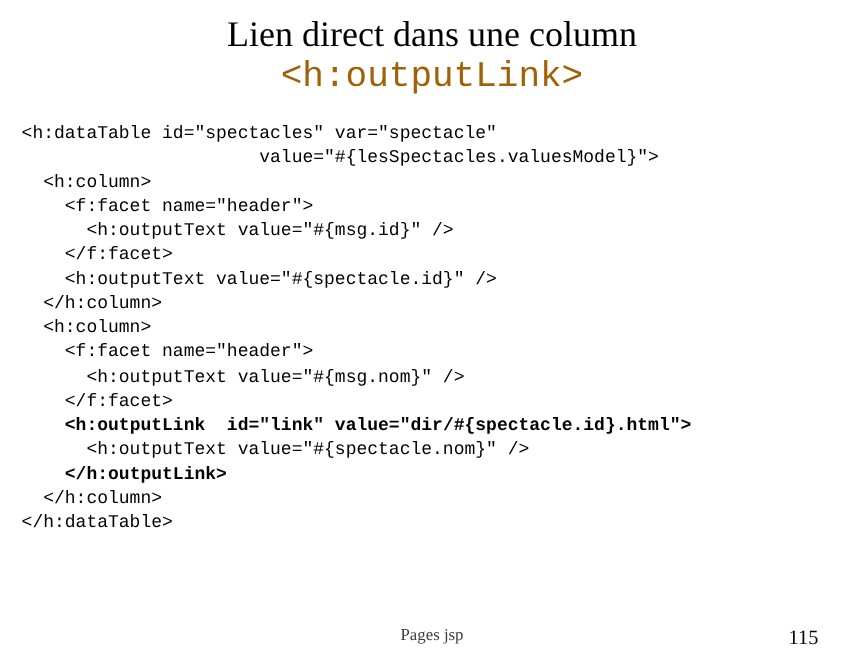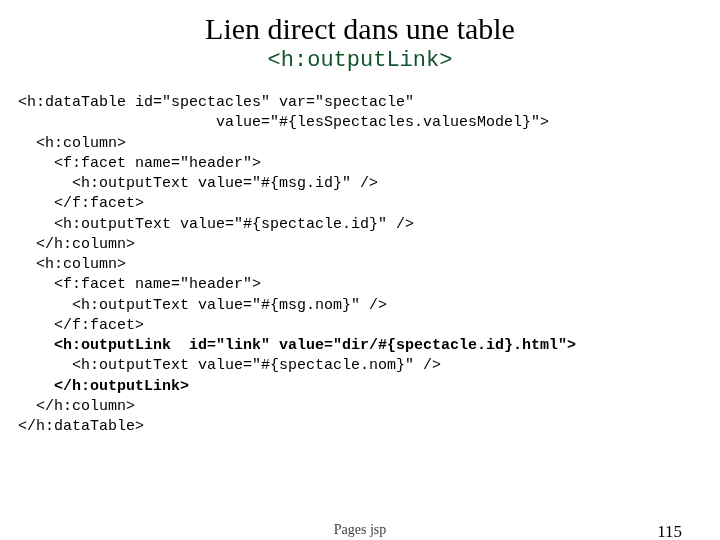--- a/index.html
+++ b/index.html
@@ -15,22 +15,22 @@
   .title-wrap {
     text-align: center;
     padding-top: 12px;
   }
   .title {
     font-size: 30px;
     color: #000000;
     font-family: "Times New Roman", Times, serif;
   }
   .subtitle {
-    font-size: 22px;
-    color: #14532d;
+    font-size: 30px;
+    color: #a16207;
     font-family: "Courier New", Courier, monospace;
     margin-top: 2px;
   }
   .code-block {
     font-family: "Courier New", Courier, monospace;
     font-size: 15px;
     color: #000000;
     white-space: pre;
     line-height: 1.35;
     padding: 20px 18px 0 18px;
@@ -55,21 +55,21 @@
     right: 38px;
     font-family: "Times New Roman", Times, serif;
     font-size: 17px;
     color: #000000;
   }
 </style>
 </head>
 <body>
 
 <div class="title-wrap">
-  <div class="title">Lien direct dans une table</div>
+  <div class="title">Lien direct dans une column</div>
   <div class="subtitle">&lt;h:outputLink&gt;</div>
 </div>
 
 <div class="code-block"><span>&lt;h:dataTable id="spectacles" var="spectacle"</span>
 <span>                      value="#{lesSpectacles.valuesModel}"&gt;</span>
 <span>  &lt;h:column&gt;</span>
 <span>    &lt;f:facet name="header"&gt;</span>
 <span>      &lt;h:outputText value="#{msg.id}" /&gt;</span>
 <span>    &lt;/f:facet&gt;</span>
 <span>    &lt;h:outputText value="#{spectacle.id}" /&gt;</span>

